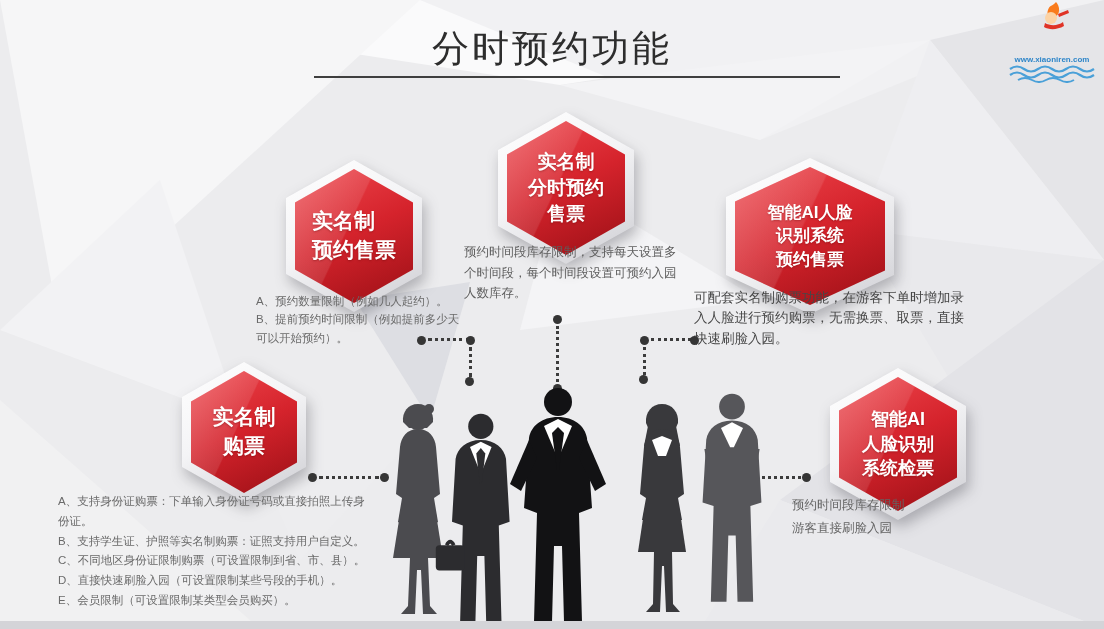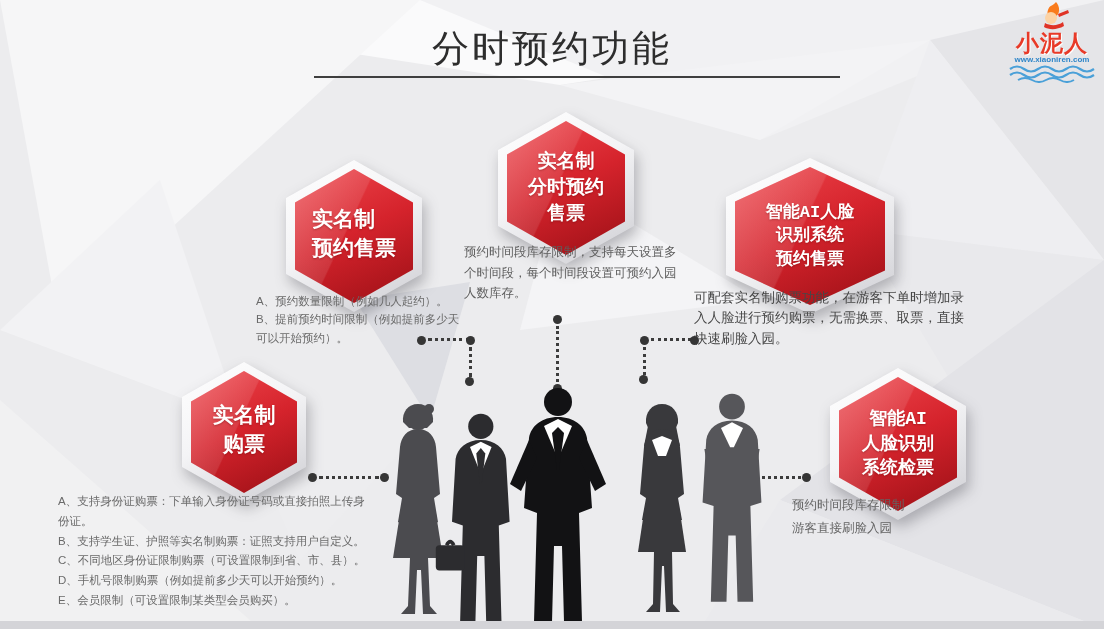--- a/index.html
+++ b/index.html
@@ -29,21 +29,20 @@
   .logo-url{position:absolute;left:0;right:0;top:53px;font-size:8px;font-weight:bold;color:#2f86c9;}
   .logo-waves{position:absolute;left:6px;top:63px;width:90px;height:18px;}
 
   
   .hex-wrap{position:absolute;filter:drop-shadow(3px 7px 7px rgba(40,40,50,.30));}
   .hex-outer{
     width:100%;height:100%;
     clip-path:polygon(50% 0,100% 25%,100% 75%,50% 100%,0 75%,0 25%);
     background:linear-gradient(150deg,#ffffff 0%,#f4f4f6 45%,#cdcdd2 100%);
     position:relative;
-    font-family:Liberation Mono, monospace;
   }
   .hex-inner{
     position:absolute;inset:9px;
     clip-path:polygon(50% 0,100% 25%,100% 75%,50% 100%,0 75%,0 25%);
     background:linear-gradient(155deg,#ef474d 0%,#d5232c 48%,#9c1016 100%);
   }
   .hex-inner::before{
     content:"";position:absolute;inset:0;
     background:linear-gradient(115deg,rgba(255,255,255,.24) 0%,rgba(255,255,255,.10) 44%,rgba(255,255,255,0) 45%);
   }
@@ -113,21 +112,20 @@
   <div class="title">分时预约功能</div>
   <div class="title-underline"></div>
 
   <div class="logo">
     <svg class="logo-char" viewBox="0 0 34 30">
       <path d="M20 0 C16 5 14 2 12 8 C10 13 14 16 18 15 C25 13 24 4 20 0 Z" fill="#f97b1c"></path>
       <circle cx="15" cy="16" r="6" fill="#fcd3a5"></circle>
       <path d="M9 21 C14 24 22 24 27 20 L28 24 C21 28 13 28 8 25 Z" fill="#e03326"></path>
       <path d="M22 12 L32 8 L33 11 L23 15 Z" fill="#e03326"></path>
     </svg>
-    <div class="logo-brand">小泥人</div>
     <div class="logo-url">www.xiaoniren.com</div>
     <svg class="logo-waves" viewBox="0 0 90 18">
       <path d="M2 4 q7 -5 14 0 t14 0 t14 0 t14 0 t14 0 t14 0" fill="none" stroke="#4aa0d8" stroke-width="2.2"></path>
       <path d="M2 10 q7 -5 14 0 t14 0 t14 0 t14 0 t14 0 t14 0" fill="none" stroke="#4aa0d8" stroke-width="2.2"></path>
       <path d="M10 15 q7 -4 14 0 t14 0 t14 0 t14 0" fill="none" stroke="#4aa0d8" stroke-width="2"></path>
     </svg>
   </div>
 
   <div class="hex-wrap" id="hex-left">
     <div class="hex-outer">
@@ -192,21 +190,21 @@
   </div>
 
   <div class="note" id="note-right">
     <div>可配套实名制购票功能，在游客下单时增加录入人脸进行预约购票，无需换票、取票，直接快速刷脸入园。</div>
   </div>
 
   <div class="note" id="note-bleft">
     <div>A、支持身份证购票：下单输入身份证号码或直接拍照上传身份证。</div>
     <div>B、支持学生证、护照等实名制购票：证照支持用户自定义。</div>
     <div>C、不同地区身份证限制购票（可设置限制到省、市、县）。</div>
-    <div>D、手机号限制购票（例如提前多少天可以开始预约）。</div>
+    <div>D、直接快速刷脸入园（可设置限制某些号段的手机）。</div>
     <div>E、会员限制（可设置限制某类型会员购买）。</div>
   </div>
 
   <div class="note" id="note-bright">
     <div>预约时间段库存限制</div>
     <div>游客直接刷脸入园</div>
   </div>
 
   <div class="dot" style="left:417px;top:336px;"></div>
   <div class="dash-h" style="left:428px;top:338px;width:42px;"></div>

